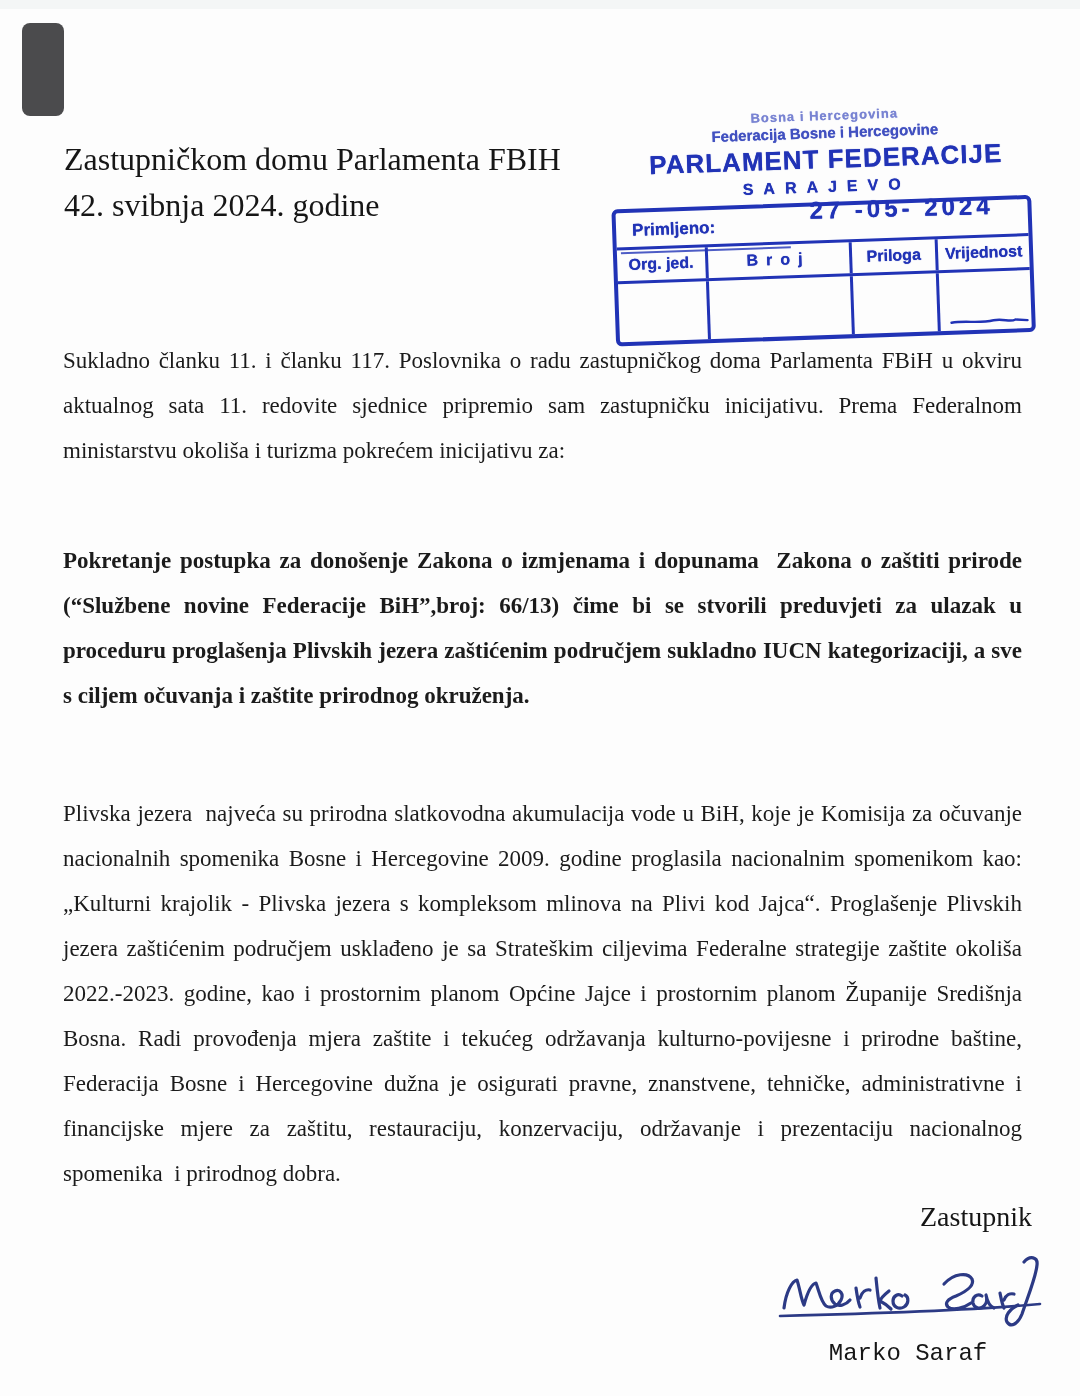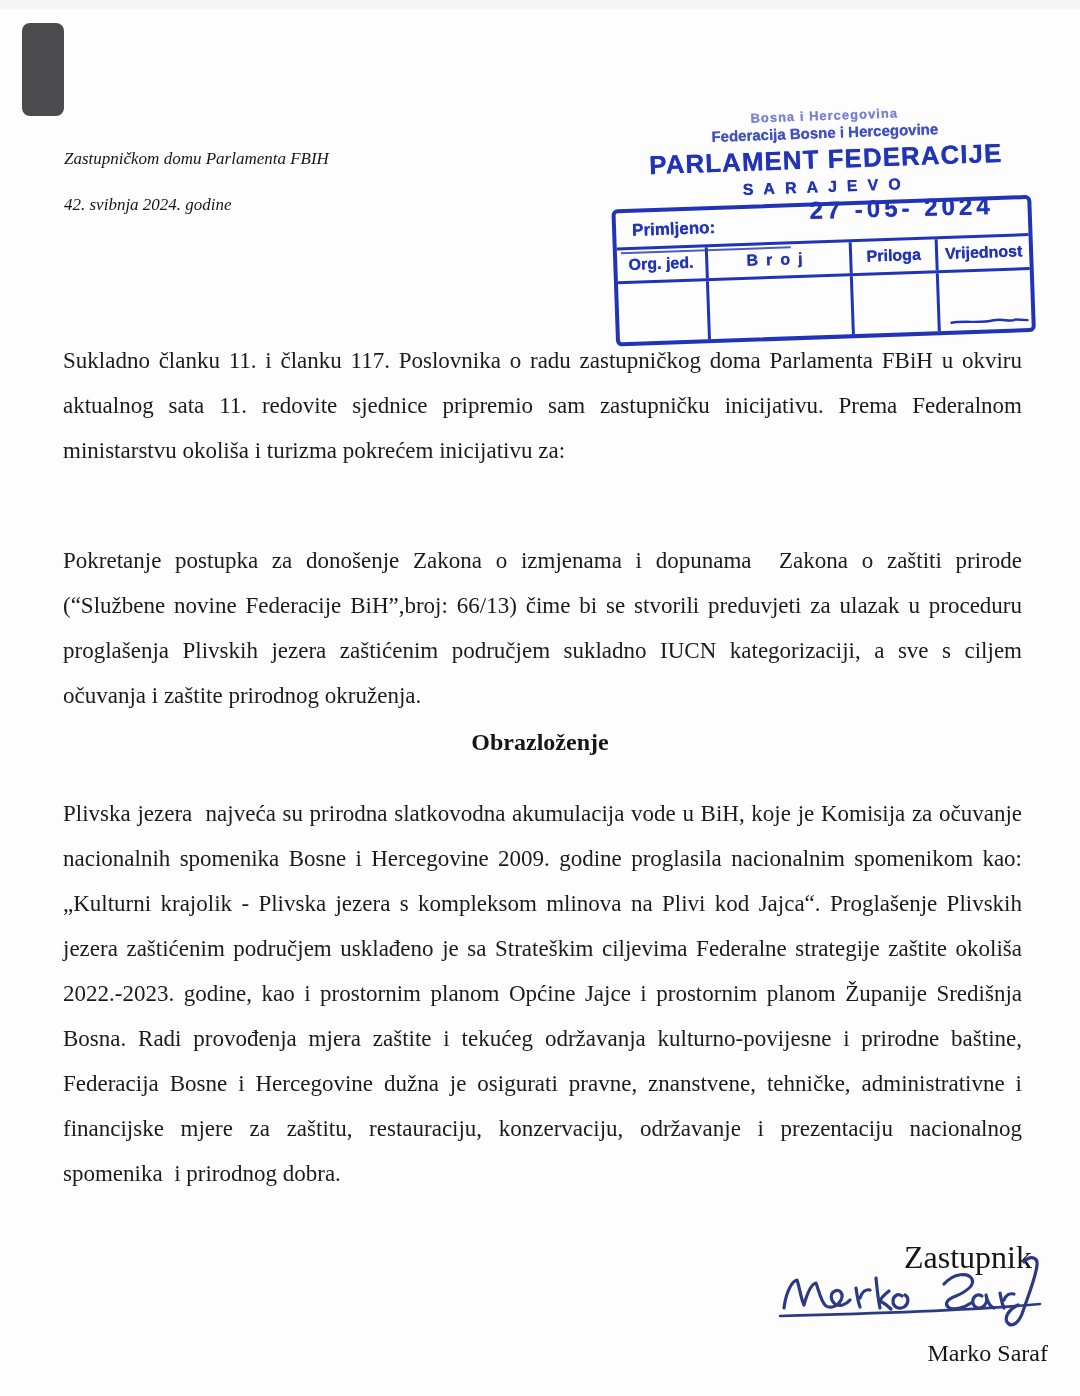--- a/index.html
+++ b/index.html
@@ -16,21 +16,21 @@
   .top-strip {
     position: absolute; top: 0; left: 0; width: 100%; height: 9px;
     background: #f4f6f6;
   }
   .redaction-block {
     position: absolute; left: 22px; top: 23px; width: 42px; height: 93px;
     background: #4b4b4d; border-radius: 8px;
   }
   .address {
     position: absolute; left: 64px; top: 136px;
-    font-size: 17px; line-height: 46px; color: #161616; font-style: italic;
+    font-size: 32px; line-height: 46px; color: #161616;
   }
   
   .stamp {
     position: absolute; left: 612px; top: 108px; width: 432px;
     color: #2133b6;
     transform: rotate(-2deg);
     font-family: "Liberation Sans", sans-serif;
     font-weight: bold;
     text-shadow: 0 0 0.7px currentColor;
   }
@@ -71,35 +71,35 @@
   .broj { letter-spacing: 8px; }
   .stamp-squiggle { position: absolute; right: 2px; bottom: 2px; }
   
   .para {
     position: absolute; left: 63px; width: 959px;
     font-size: 23px; line-height: 45px;
     text-align: justify; white-space: pre-wrap;
     color: #1b1b1b;
   }
   .p1 { top: 338px; }
-  .p2 { top: 538px; }
+  .p2 { top: 538px; font-weight: bold; }
   .heading {
     position: absolute; left: 0; top: 729px; width: 1080px;
     text-align: center; font-weight: bold; font-size: 24px; color: #161616;
   }
   .p3 { top: 791px; }
   
   .sig-role {
-    position: absolute; right: 48px; top: 1239px;
-    font-size: 32px; color: #161616;
+    position: absolute; right: 48px; top: 1201px;
+    font-size: 28px; color: #161616;
   }
   .sig-svg { position: absolute; left: 768px; top: 1246px; }
   .sig-name {
     position: absolute; left: 768px; top: 1340px; width: 280px;
-    text-align: right; font-size: 24px; color: #161616;
+    text-align: center; font-size: 24px; color: #161616; font-family: Liberation Mono, monospace;
   }
 </style>
 </head>
 <body>
 
 <div class="page">
 
   <div class="top-strip"></div>
 
   <div class="redaction-block"></div>
@@ -138,21 +138,20 @@
           </svg>
         </div>
       </div>
     </div>
   </div>
 
   <div class="para p1">Sukladno članku 11. i članku 117. Poslovnika o radu zastupničkog doma Parlamenta FBiH u okviru aktualnog sata 11. redovite sjednice pripremio sam zastupničku inicijativu. Prema Federalnom ministarstvu okoliša i turizma pokrećem inicijativu za:</div>
 
   <div class="para p2">Pokretanje postupka za donošenje Zakona o izmjenama i dopunama  Zakona o zaštiti prirode (“Službene novine Federacije BiH”,broj: 66/13) čime bi se stvorili preduvjeti za ulazak u proceduru proglašenja Plivskih jezera zaštićenim područjem sukladno IUCN kategorizaciji, a sve s ciljem očuvanja i zaštite prirodnog okruženja.</div>
 
-  <div class="heading">Obrazloženje</div>
 
   <div class="para p3">Plivska jezera  najveća su prirodna slatkovodna akumulacija vode u BiH, koje je Komisija za očuvanje nacionalnih spomenika Bosne i Hercegovine 2009. godine proglasila nacionalnim spomenikom kao: „Kulturni krajolik - Plivska jezera s kompleksom mlinova na Plivi kod Jajca“. Proglašenje Plivskih jezera zaštićenim područjem usklađeno je sa Strateškim ciljevima Federalne strategije zaštite okoliša 2022.-2023. godine, kao i prostornim planom Općine Jajce i prostornim planom Županije Središnja Bosna. Radi provođenja mjera zaštite i tekućeg održavanja kulturno-povijesne i prirodne baštine, Federacija Bosne i Hercegovine dužna je osigurati pravne, znanstvene, tehničke, administrativne i financijske mjere za zaštitu, restauraciju, konzervaciju, održavanje i prezentaciju nacionalnog spomenika  i prirodnog dobra.</div>
 
   <div class="sig-role">Zastupnik</div>
 
   <svg class="sig-svg" width="280" height="95" viewBox="0 0 280 95">
     <g stroke="#2c3a85" fill="none" stroke-width="3.2" stroke-linecap="round" stroke-linejoin="round">
       <path d="M16 62 C18 46 24 35 29 34 C32 43 33 53 36 59 C39 48 43 38 48 37 C51 45 53 56 58 60 C63 63 70 60 73 54 C76 48 72 43 67 45 C62 47 62 54 67 58 C71 61 78 59 82 54"></path>
       <path d="M88 42 C89 49 90 56 92 61 M92 52 C94 46 98 43 102 44"></path>
       <path d="M108 32 C109 42 110 53 112 62 M121 45 C116 49 113 52 112 55 C116 57 120 60 123 63"></path>

